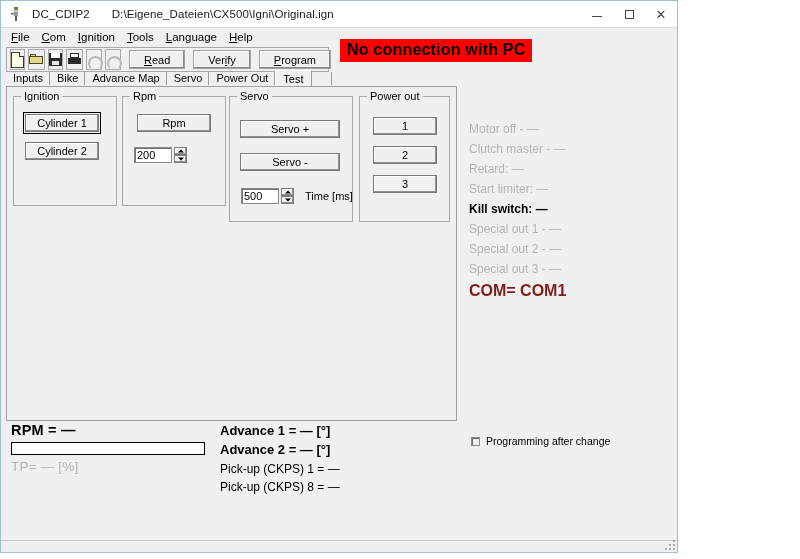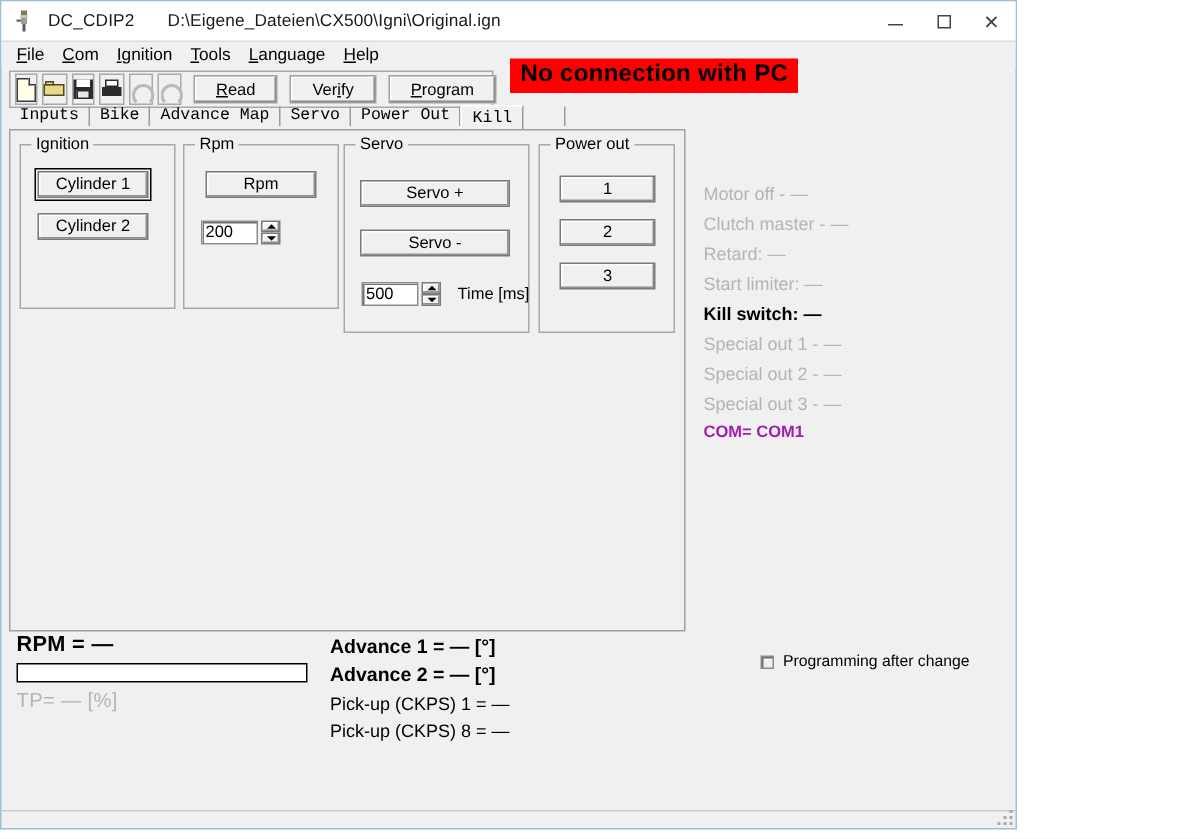--- a/index.html
+++ b/index.html
@@ -94,21 +94,21 @@
     position:absolute;left:339px;top:38px;
     background:#ff0000;color:#000;
     font-size:16px;font-weight:bold;
     padding:2px 7px 3px 7px;
     letter-spacing:.2px;white-space:nowrap;
   }
 
   
   #tab-strip{
     position:absolute;left:5px;top:69px;width:668px;height:16px;
-    display:flex;align-items:flex-start;font-family:Liberation Mono, monospace;
+    display:flex;align-items:center;
   }
   .tab{
     font-size:11px;color:#000;padding:0 7px;height:15px;line-height:15px;
     position:relative;white-space:nowrap;
   }
   .tab:after{
     content:"";position:absolute;right:0;top:1px;bottom:1px;width:1px;background:#9a9a9a;
   }
   .tab.selected{
     background:#f0f0f0;height:16px;line-height:16px;
@@ -163,33 +163,33 @@
   .spin-btn.up .arrow{transform:translate(-50%,-50%);border-bottom:3px solid #000;}
   .spin-btn.down .arrow{transform:translate(-50%,-50%);border-top:3px solid #000;}
   .plain-label{position:absolute;font-size:11px;color:#000;white-space:nowrap;}
 
   
   #status-col{position:absolute;left:468px;top:75px;width:200px;}
   #voltage-line{font-size:15px;font-weight:bold;color:#000;letter-spacing:.3px;}
   .status-line{font-size:12px;margin-top:6px;white-space:nowrap;}
   .status-line.disabled{color:#b4b4b4;}
   .status-line.enabled{color:#000;font-weight:bold;}
-  .status-line.com{color:#a21caf;font-weight:bold;font-size:11px;}
+  .status-line.com{color:#7f1d1d;font-weight:bold;font-size:16px;}
 
   
   #bottom-area{position:absolute;left:0;top:420px;width:676px;height:131px;}
   #rpm-label{position:absolute;left:10px;top:1px;font-size:14.5px;font-weight:bold;color:#000;letter-spacing:.2px;}
   #rpm-bar{
     position:absolute;left:10px;top:21px;width:194px;height:13px;
     background:#ffffff;border:1px solid #000;box-sizing:border-box;
   }
   #tp-label{position:absolute;left:10px;top:38px;font-size:13.5px;color:#b4b4b4;letter-spacing:.2px;}
   .adv-line{position:absolute;left:219px;font-size:13px;font-weight:bold;color:#000;white-space:nowrap;text-align:center;}
   .pick-line{position:absolute;left:219px;font-size:12px;color:#000;white-space:nowrap;}
-  #prog-check{position:absolute;left:470px;top:14px;display:flex;align-items:center;margin-left:36px;}
+  #prog-check{position:absolute;left:470px;top:14px;display:flex;align-items:center;}
   #prog-check .box{
     width:9px;height:9px;background:#f0f0f0;
     border:1px solid #8a8a8a;
     box-shadow:inset 1px 1px 0 #707070;
     box-sizing:border-box;margin-right:6px;
   }
   #prog-check .cb-label{font-size:10.5px;color:#000;white-space:nowrap;}
 
   
   #client-bottom-line{
@@ -273,21 +273,21 @@
   </div>
 
   <div id="status-banner">No connection with PC</div>
 
   <div id="tab-strip">
     <div class="tab">Inputs</div>
     <div class="tab">Bike</div>
     <div class="tab">Advance Map</div>
     <div class="tab">Servo</div>
     <div class="tab">Power Out</div>
-    <div class="tab selected">Kill</div>
+    <div class="tab selected">Test</div>
     <div class="tab trailing">&nbsp;&nbsp;</div>
   </div>
 
   <div id="test-panel">
 
     <div class="groupbox" style="left:6px;top:9px;width:104px;height:110px;">
       <span class="gb-title">Ignition</span>
       <div class="btn3d default-focus" style="left:11px;top:17px;width:74px;height:18px;">Cylinder 1</div>
       <div class="btn3d" style="left:11px;top:45px;width:74px;height:18px;">Cylinder 2</div>
     </div>

